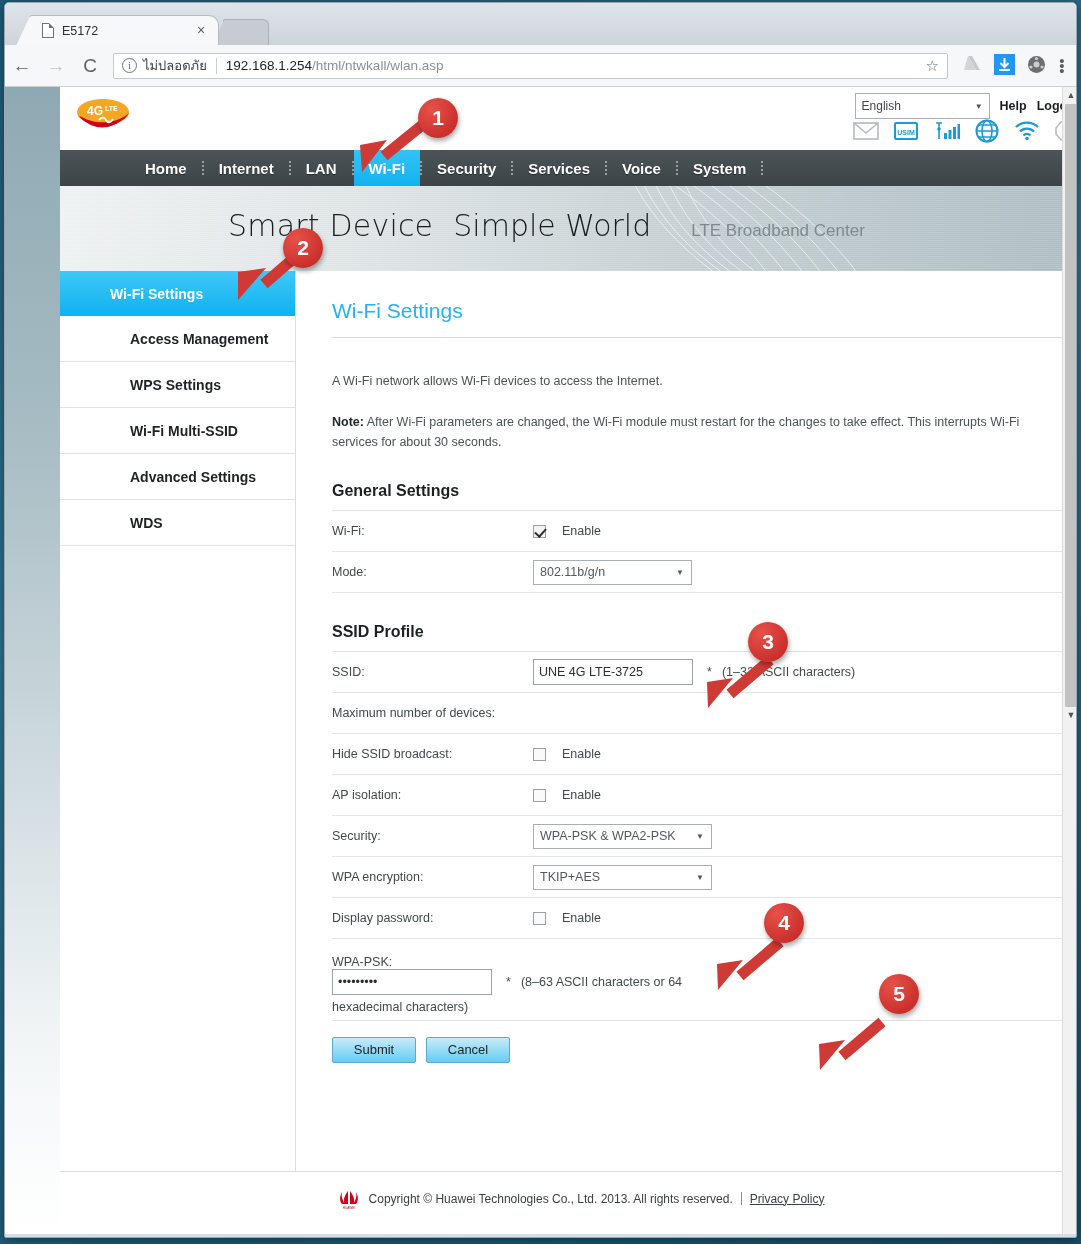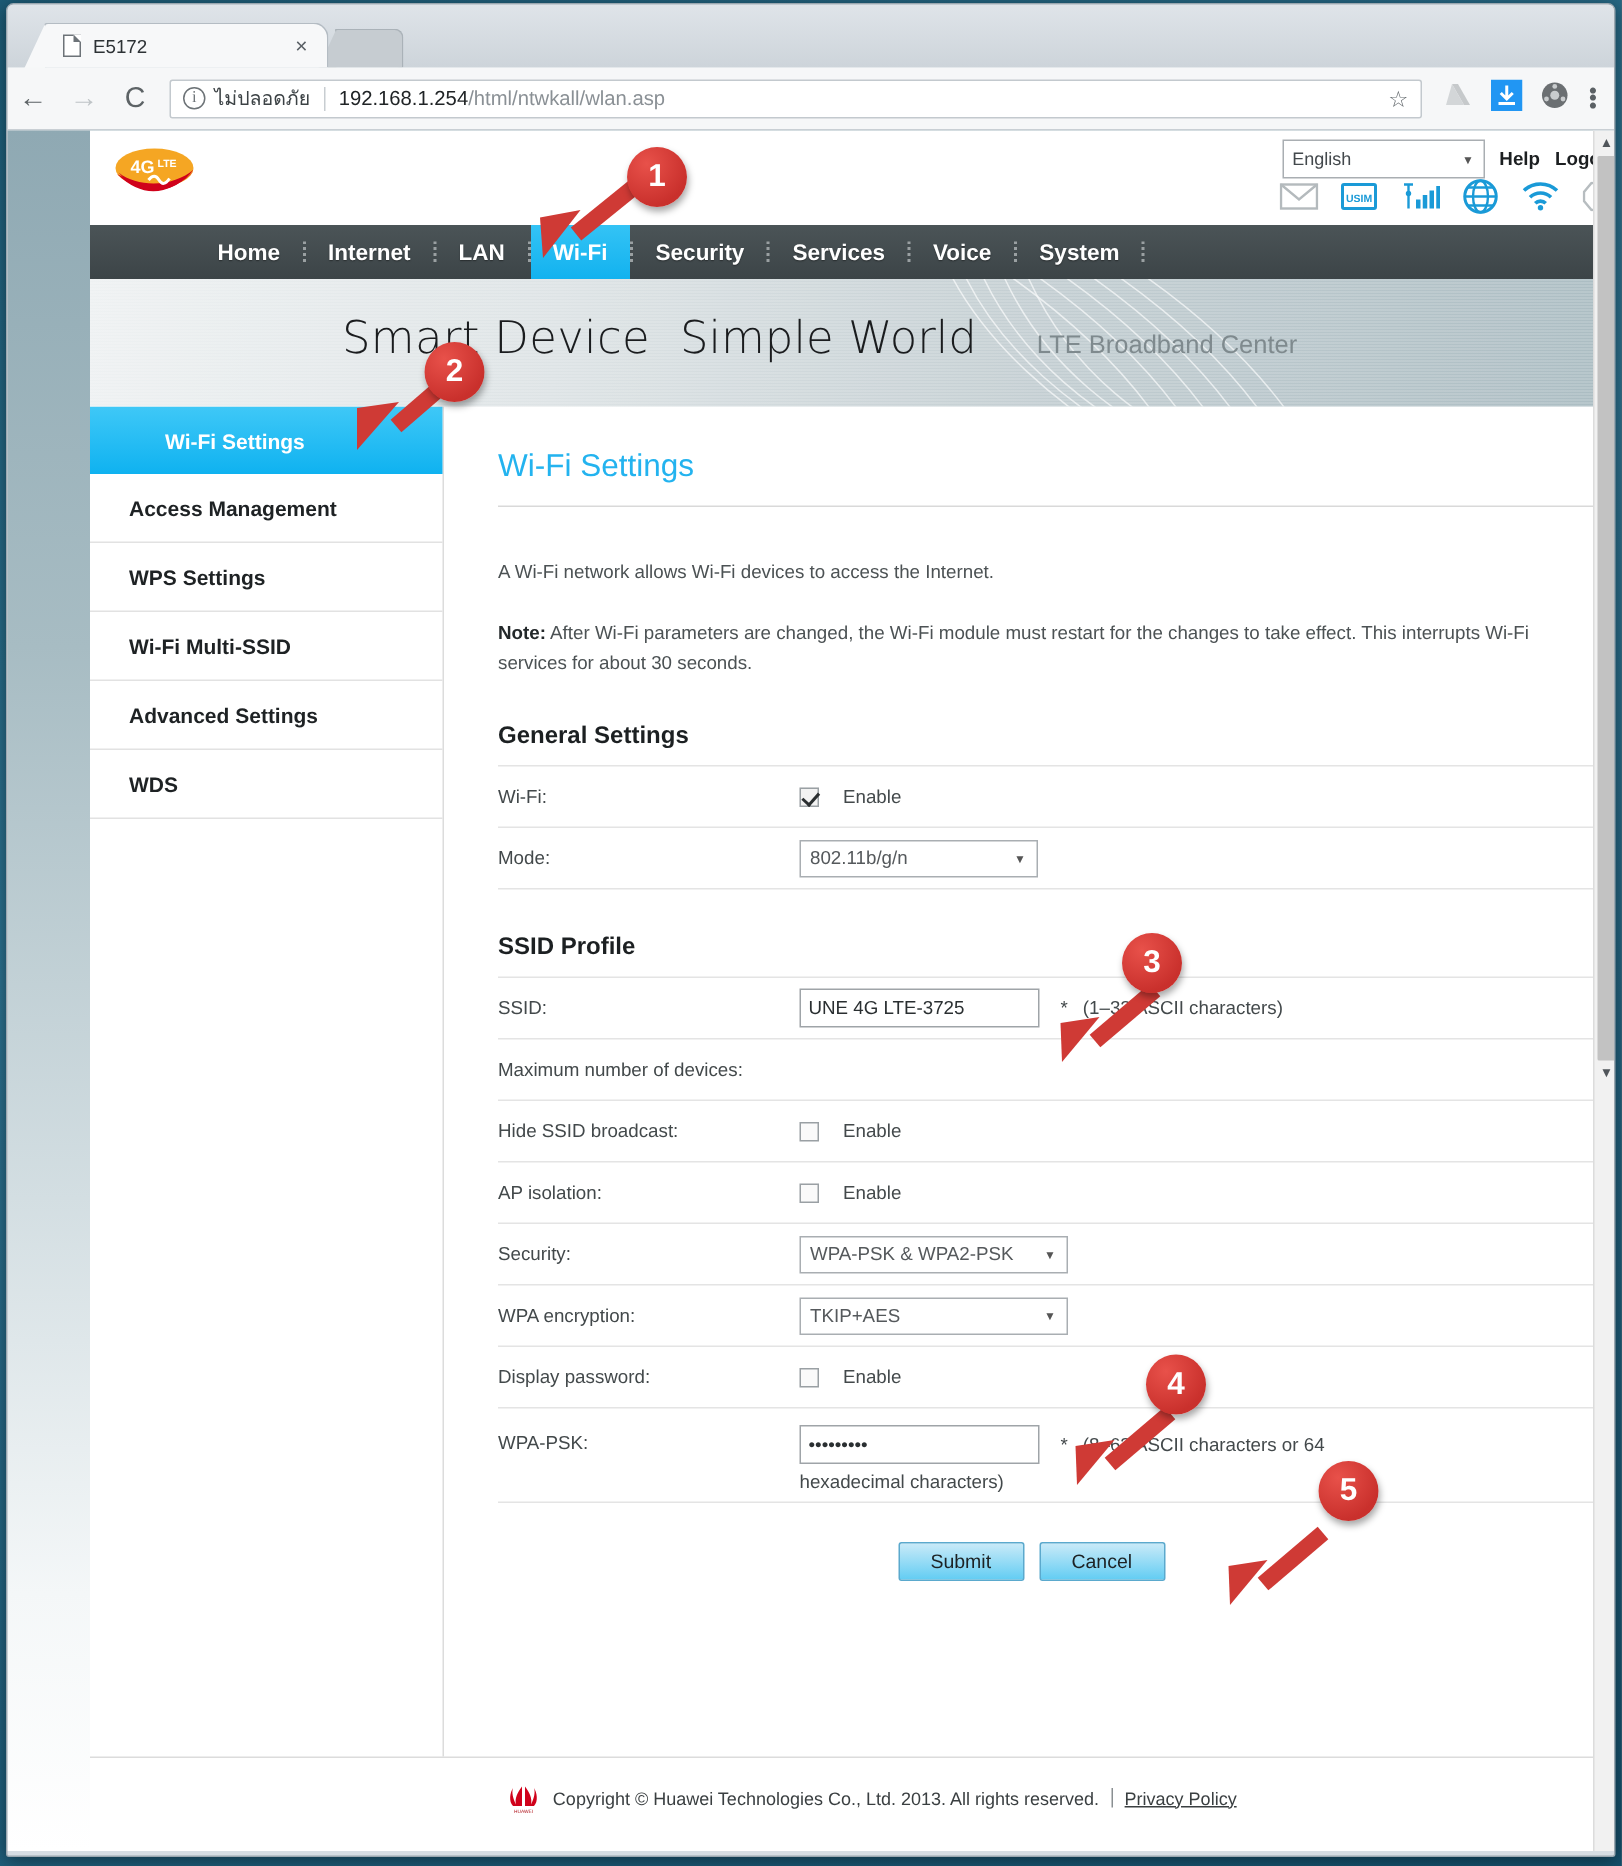--- a/index.html
+++ b/index.html
@@ -176,21 +176,21 @@
     position: absolute; left: 168px; top: 22px; display: flex; align-items: baseline; gap: 20px;
   }
   #smart-device { font-size: 30px; color: #1a1c1e; font-family: "DejaVu Sans", sans-serif; font-weight: 300; letter-spacing: .2px;}
   #simple-world { font-size: 30px; color: #1a1c1e; font-family: "DejaVu Sans", sans-serif; font-weight: 300; }
   #lte-bb { font-size: 17px; color: #7f8a8e; margin-left: 20px; }
 
   #body-wrap { display: flex; background: #fff; min-height: 900px; }
   
   #sidebar { width: 236px; flex: none; border-right: 1px solid #dcdcdc; padding-bottom: 40px; }
   .side-item {
-    height: 46px; display: flex; align-items: center; padding-left: 26px;
+    height: 46px; display: flex; align-items: center; padding-left: 70px;
     font-size: 14px; font-weight: bold; color: #1e2224;
     border-bottom: 1px solid #e2e2e2;
   }
   .side-item.active {
     background: linear-gradient(#3fc8f7,#0fb2f0); color: #fff;
     border-bottom: none; padding-left: 50px; height: 45px;
   }
   
   #content { flex: 1; padding: 28px 38px 0 36px; }
   #content-title { font-size: 21px; color: #23b3ef; font-weight: normal; }
@@ -228,21 +228,21 @@
     display: inline-block; position: relative; flex: none;
   }
   .cbox.on { background: #f3f3f3; }
   .cbox.on:after{
     content: ""; position: absolute; left: 3px; top: 0px;
     width: 5px; height: 9px; border: solid #2b2f31; border-width: 0 2px 2px 0;
     transform: rotate(42deg);
   }
   .cb-label { font-size: 12.5px; color: #43494b; margin-left: 16px; }
 
-  #btnrow { display: flex; justify-content: center; gap: 10px; margin: 26px 0 0 0; padding-right: 20px;}
+  #btnrow { display: flex; gap: 10px; margin: 16px 0 0 0; padding-right: 20px;}
   .btn {
     width: 84px; height: 26px; border: 1px solid #5ba9cd;
     background: linear-gradient(#c9eaf8,#63cdf3);
     font-size: 13px; color: #1d2224; text-align: center; line-height: 24px;
     border-radius: 2px;
   }
 
   
   #footer {
     border-top: 1px solid #dcdcdc; height: 54px;
@@ -533,21 +533,21 @@
           </div>
 
           <div class="frow">
             <div class="flabel">Display password:</div>
             <div class="fctl">
               <span class="cbox"></span>
               <span class="cb-label">Enable</span>
             </div>
           </div>
 
-          <div class="frow" style="align-items:flex-start;padding-top:11px;">
+          <div class="frow" style="align-items:flex-start;padding-top:11px;flex-direction:column;">
             <div class="flabel" style="padding-top:5px">WPA-PSK:</div>
             <div class="fctl">
               <input class="tbox" type="text" value="•••••••••" style="">
               <span class="hint"><span class="star">*</span><span>(8–63 ASCII characters or 64</span></span>
               <span class="hint2">hexadecimal characters)</span>
             </div>
           </div>
 
           <div class="frow noline" style="min-height:0;padding:0;border-top:1px solid #e4e4e4;"></div>
 

